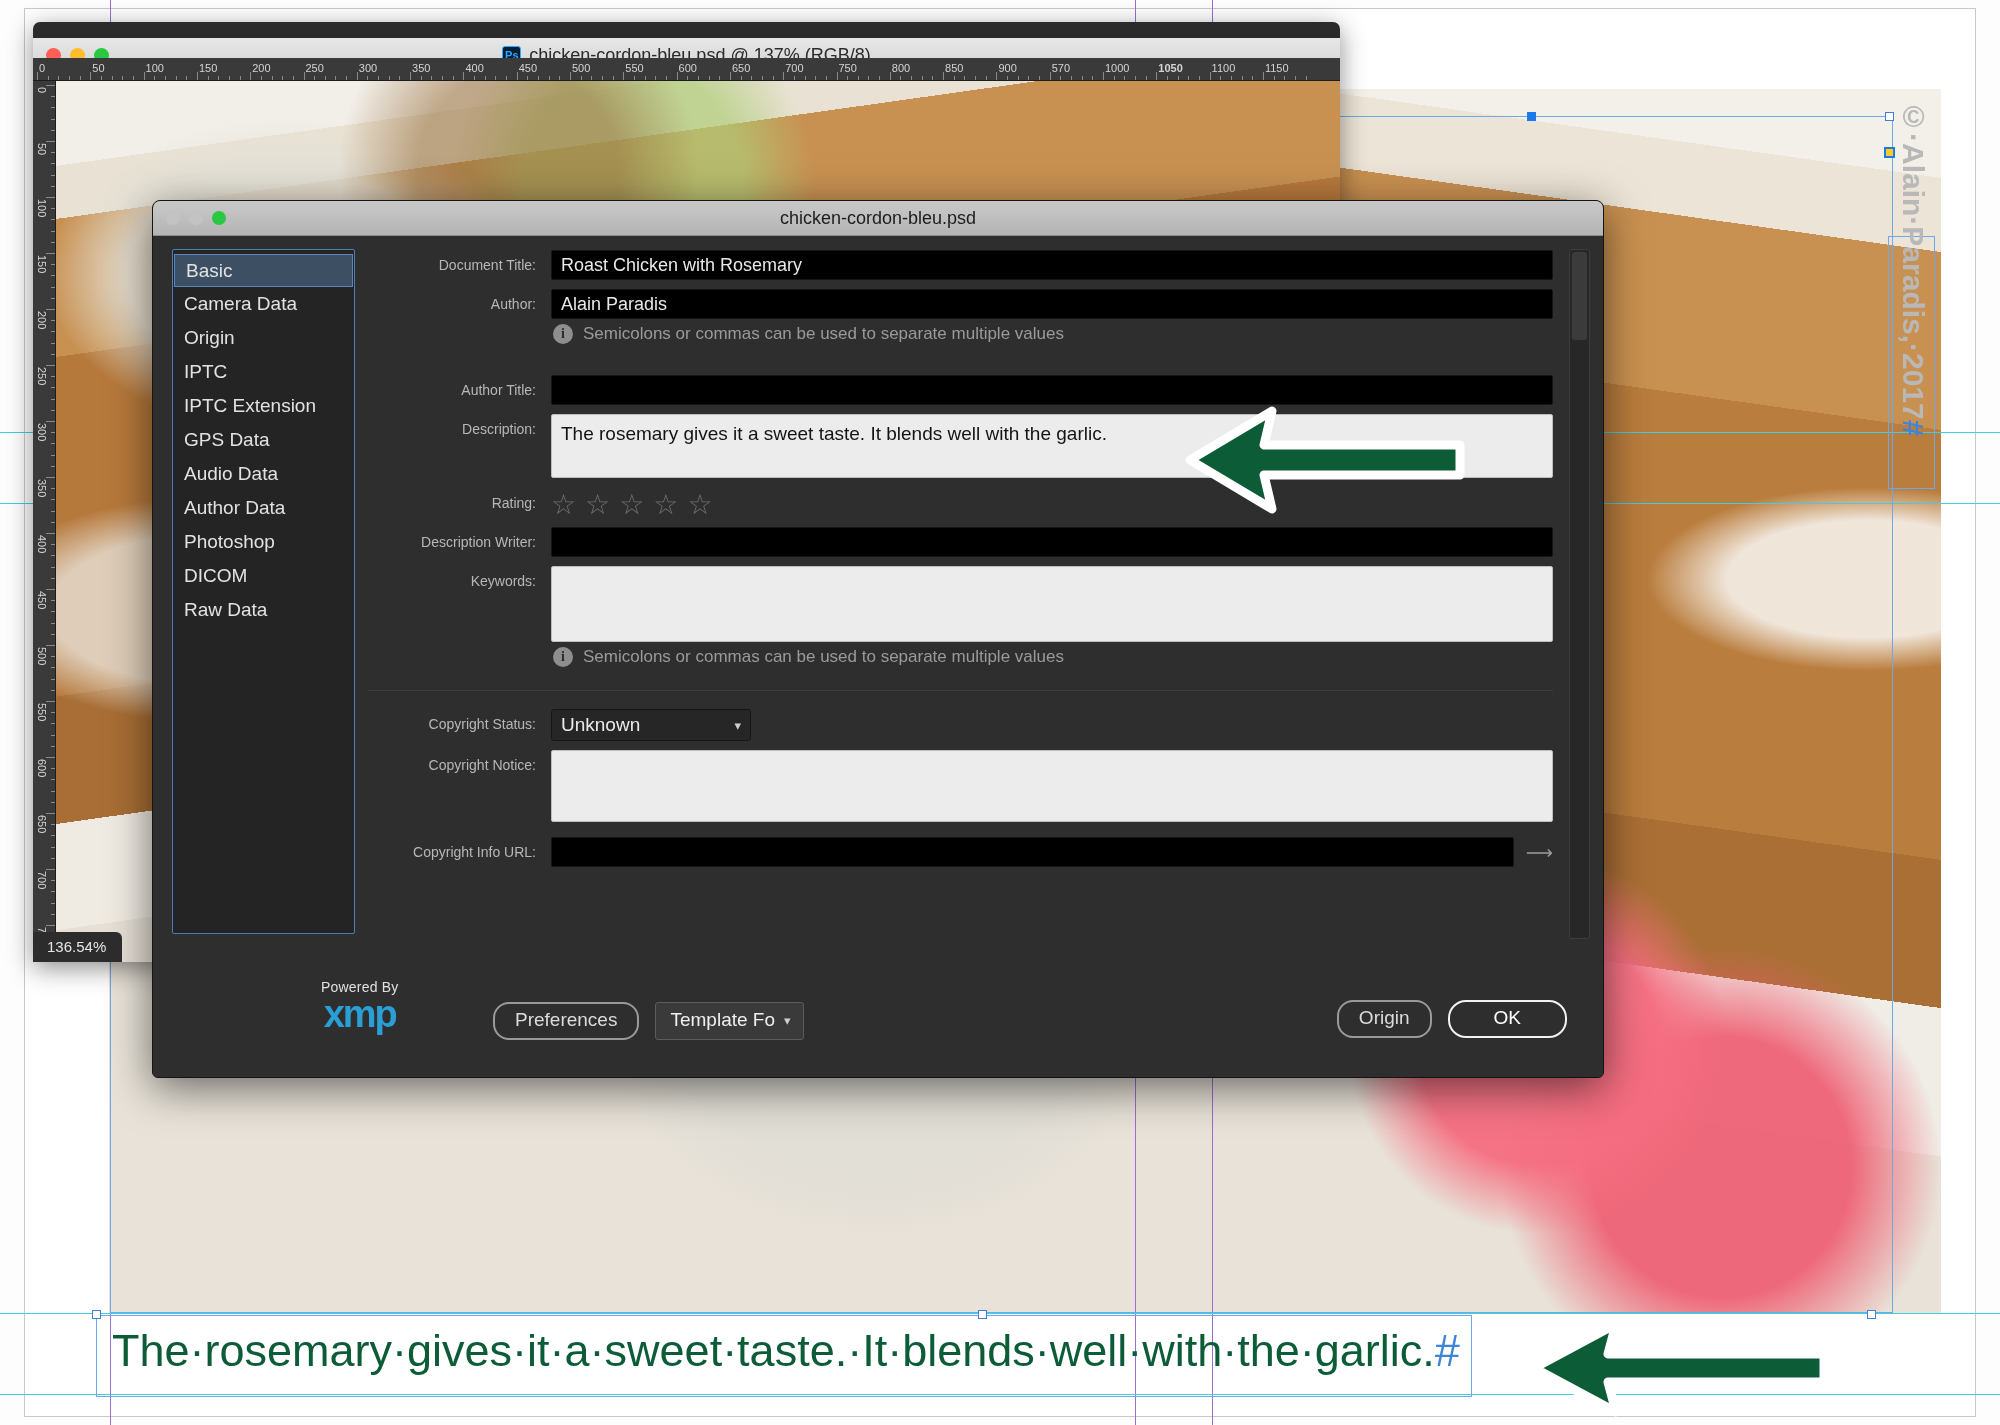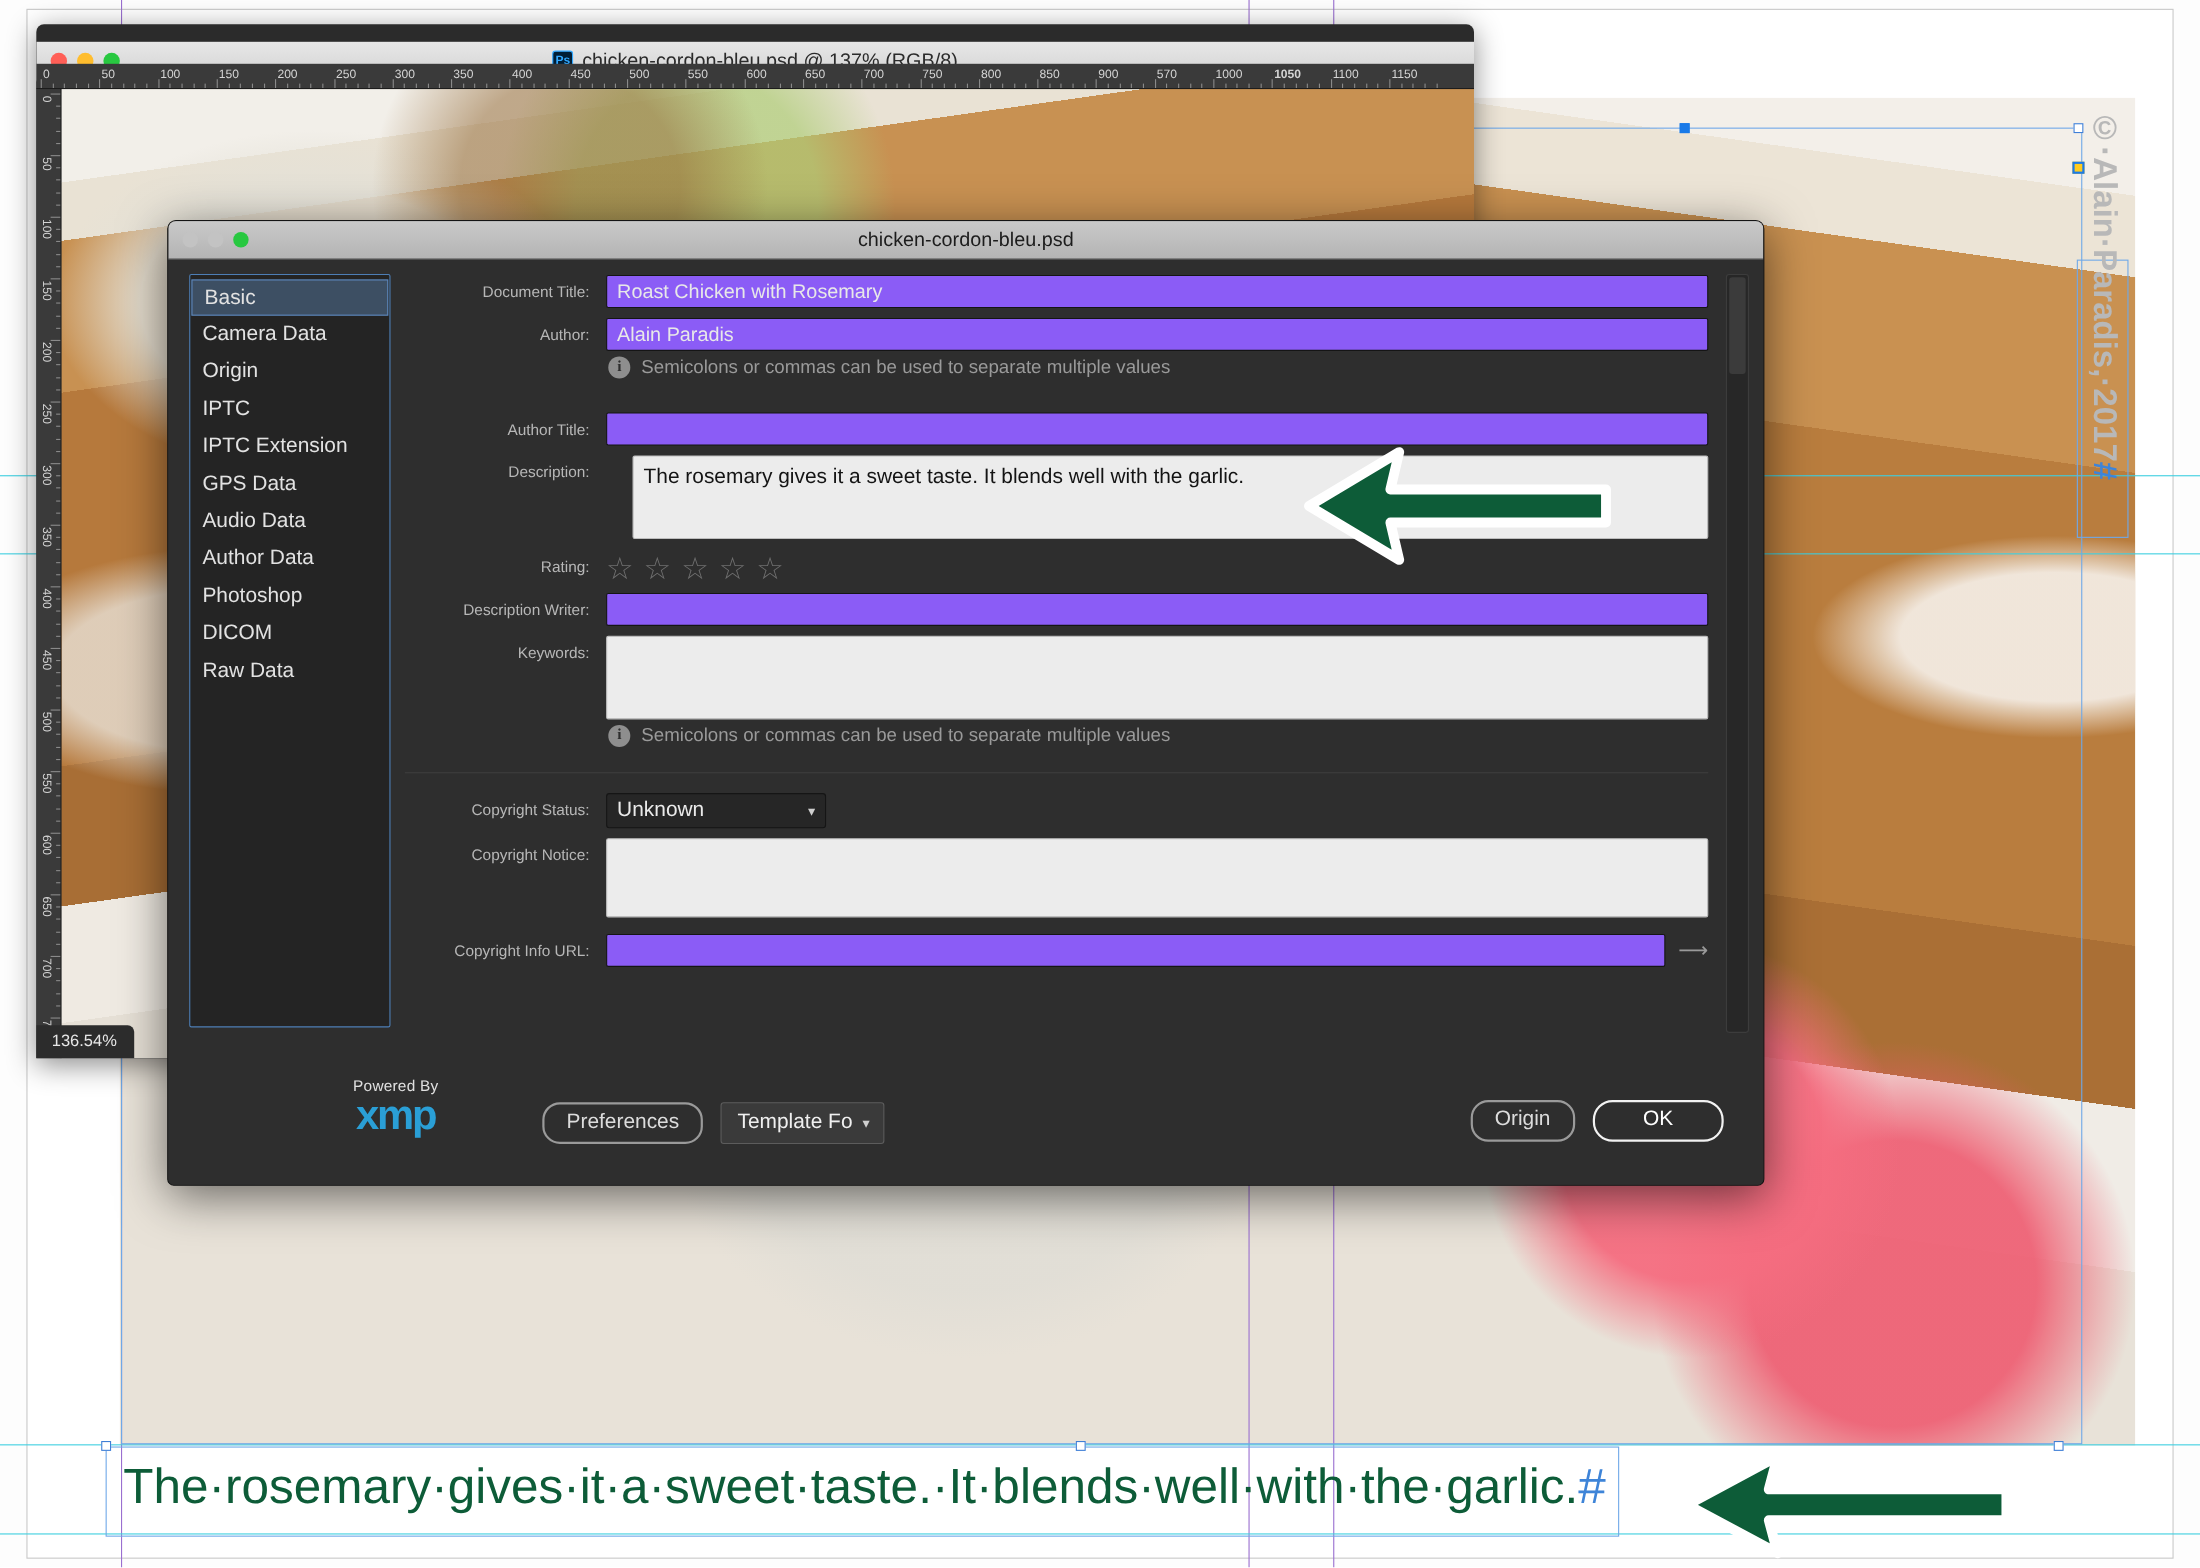--- a/index.html
+++ b/index.html
@@ -202,21 +202,21 @@
     background: #3b3b3b; border-radius: 3px;
   }
 
   .fi-form { position: absolute; left: 215px; top: 14px; right: 50px; bottom: 110px; }
   .row { display: flex; align-items: flex-start; margin-bottom: 0; }
   .lbl {
     width: 183px; text-align: right; padding-right: 15px;
     font-size: 14px; color: #b7b7b7; line-height: 30px; flex: none;
   }
   .inp-dark {
-    flex: 1; height: 30px; background: #8b5cf6;
+    flex: 1; height: 30px; background: #000000;
     border: 1px solid #151515; border-radius: 2px;
     color: #e8e8e8; font-size: 18px; padding: 0 9px;
     line-height: 28px; font-family: "Liberation Sans", sans-serif;
     white-space: nowrap; overflow: hidden;
   }
   .inp-light {
     flex: 1; background: #ececec; border: 1px solid #bdbdbd;
     border-radius: 2px; color: #141414; font-size: 19px;
     padding: 7px 9px; font-family: "Liberation Sans", sans-serif;
     line-height: 1.25;
@@ -630,21 +630,21 @@
 
         <div class="row">
           <div class="lbl">Author Title:</div>
           <div class="inp-dark"></div>
         </div>
 
         <div style="height:9px"></div>
 
         <div class="row">
           <div class="lbl">Description:</div>
-          <div class="inp-light" style="height:76px;margin-left:24px;">The rosemary gives it a sweet taste. It blends well with the garlic.</div>
+          <div class="inp-light" style="height:64px;">The rosemary gives it a sweet taste. It blends well with the garlic.</div>
         </div>
 
         <div style="height:10px"></div>
 
         <div class="row">
           <div class="lbl">Rating:</div>
           <div class="stars">
             <span class="star">☆</span>
             <span class="star">☆</span>
             <span class="star">☆</span>

